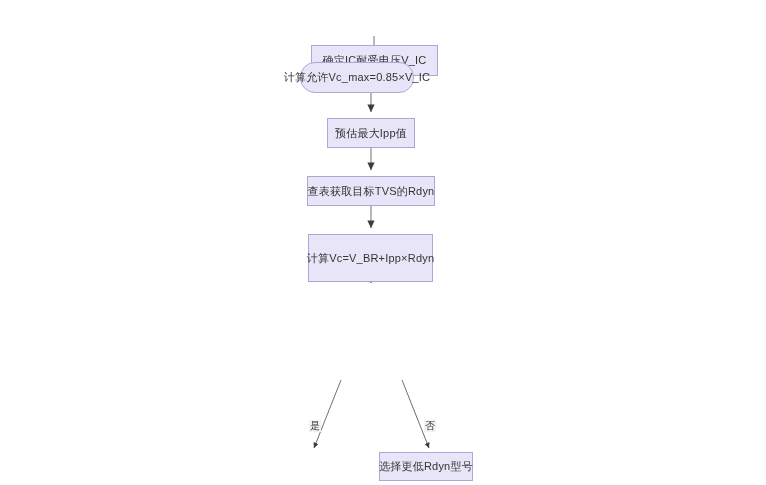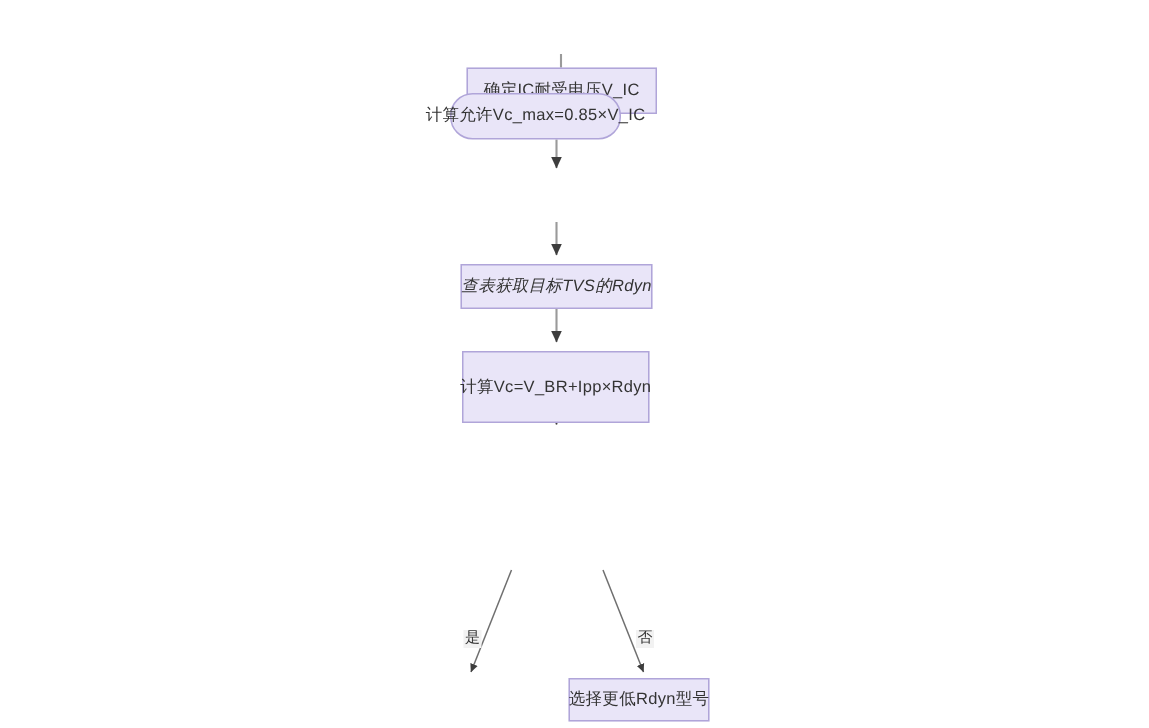--- a/index.html
+++ b/index.html
@@ -111,22 +111,25 @@
   </svg>
 
   <div class="node" style="left:311px; top:5px; width:127px; height:31px;margin-top:40px;">
     <span class="node-label">确定IC耐受电压V_IC</span>
   </div>
 
   <div class="node" style="left:300px; top:62px; width:114px; height:31px;border-radius:15px;">
     <span class="node-label">计算允许Vc_max=0.85×V_IC</span>
   </div>
 
+  <div class="node" style="left:327px; top:118px; width:88px; height:30px;">
+    <span class="node-label">预估最大Ipp值</span>
+  </div>
 
-  <div class="node" style="left:307px; top:176px; width:128px; height:30px;font-style:italic;">
+  <div class="node" style="left:307px; top:176px; width:128px; height:30px;">
     <span class="node-label">查表获取目标TVS的Rdyn</span>
   </div>
 
   <div class="node" style="left:308px; top:234px; width:125px; height:48px;">
     <span class="node-label">计算Vc=V_BR+Ipp×Rdyn</span>
   </div>
 
 
   <div class="edge-label" style="left:309px; top:420px;">是</div>
 

